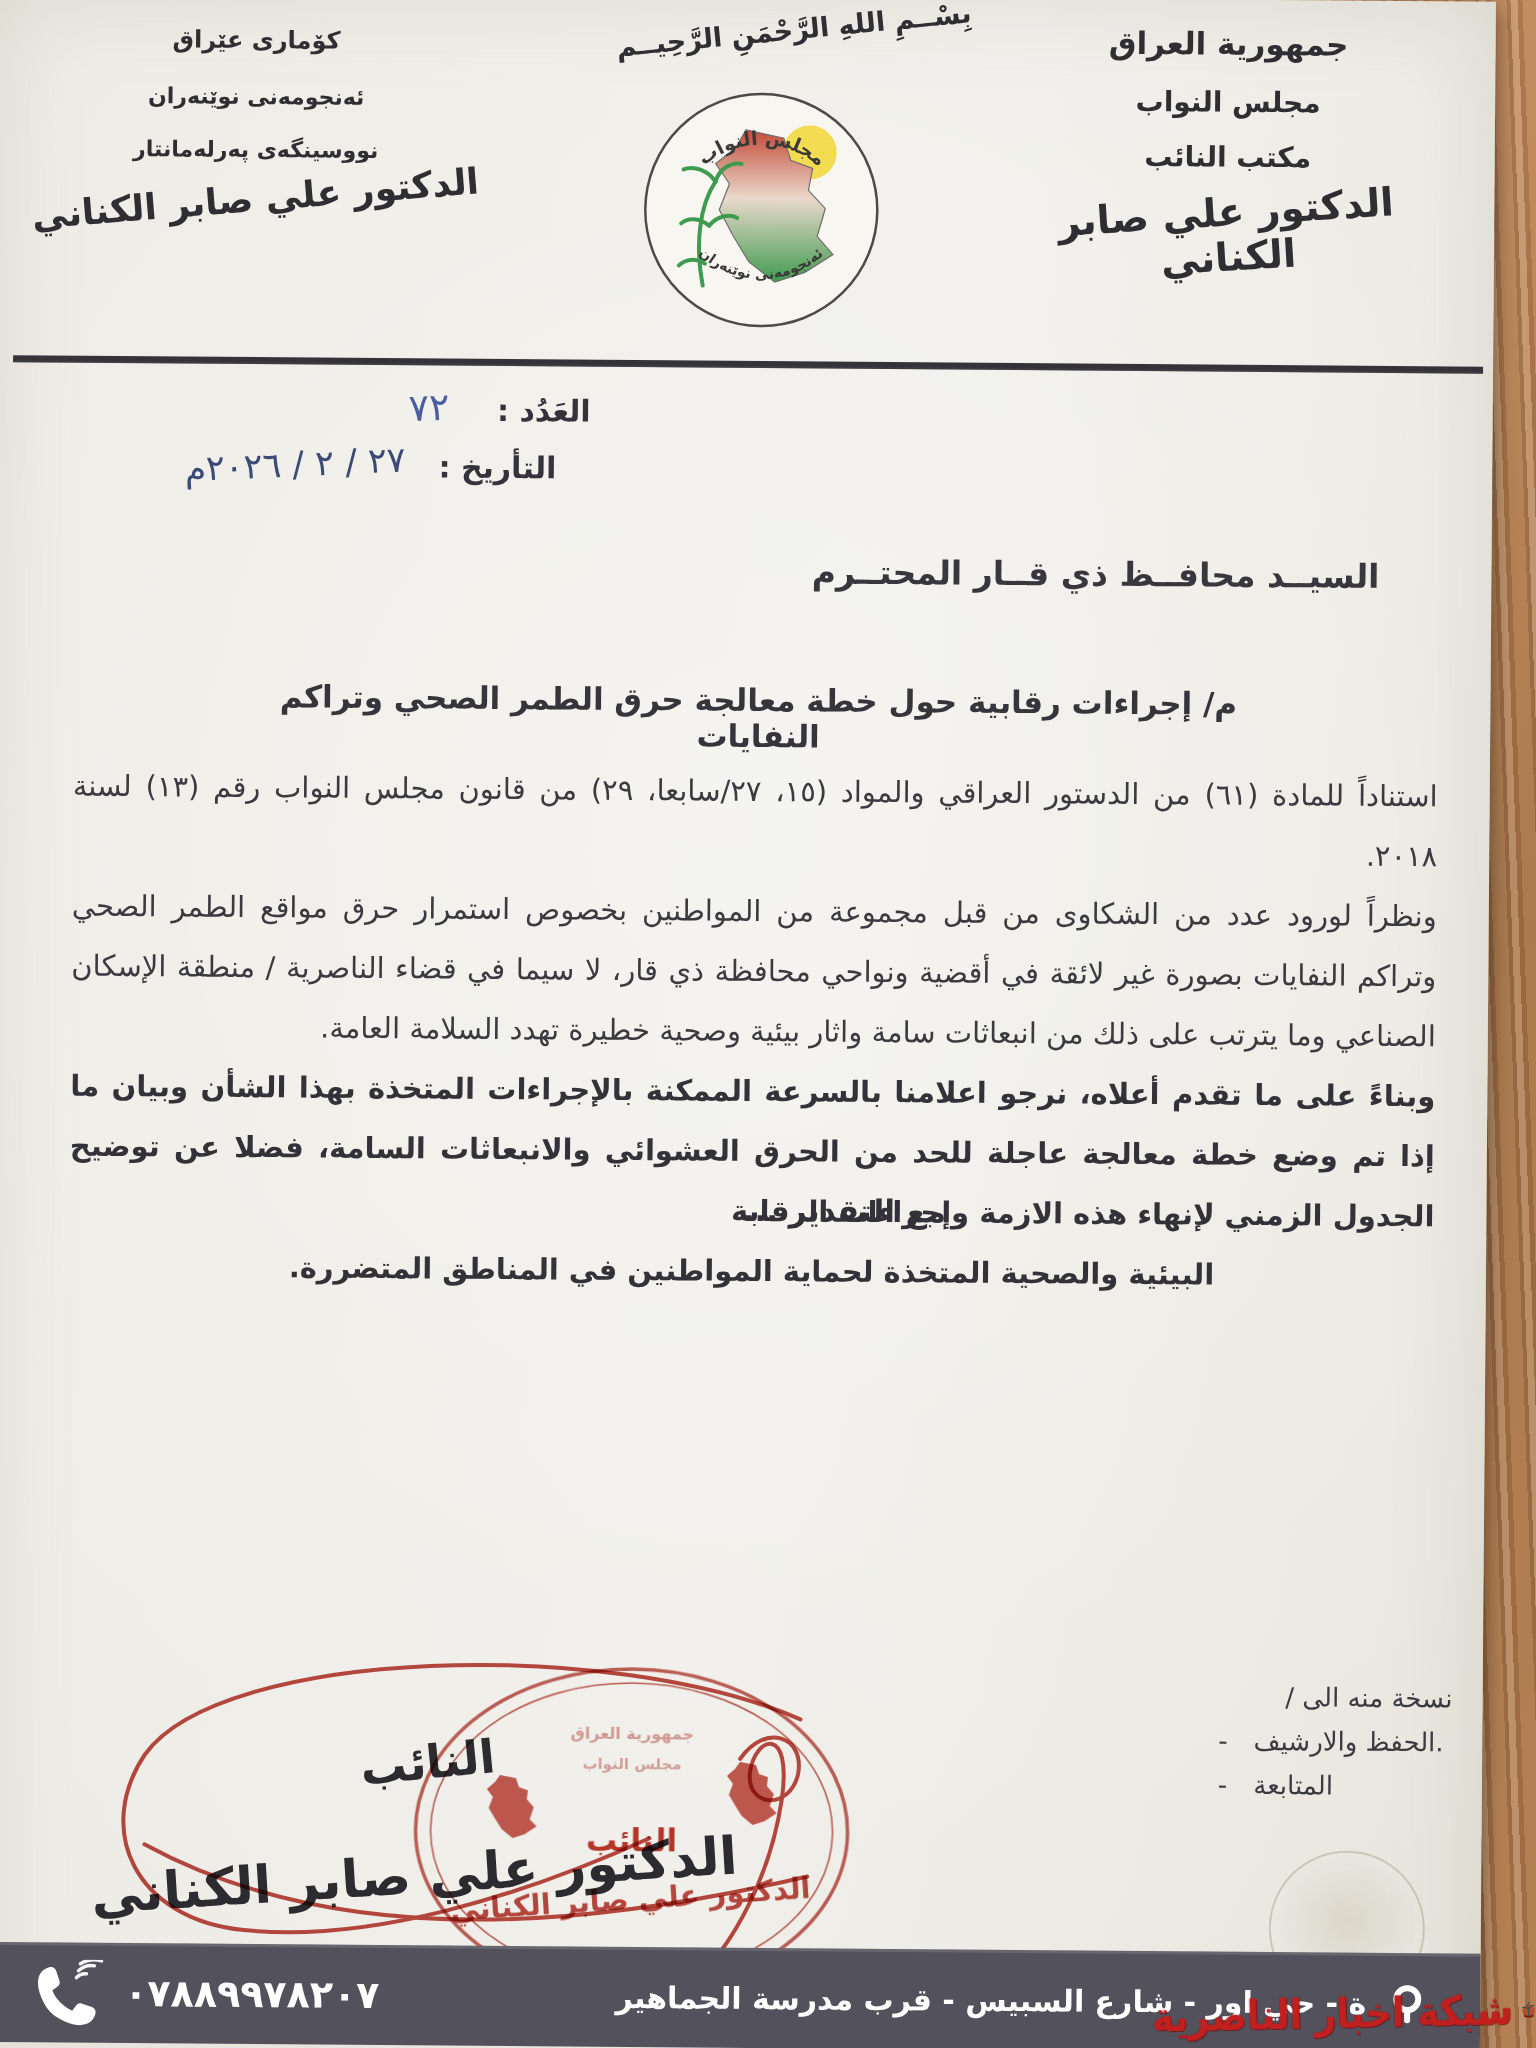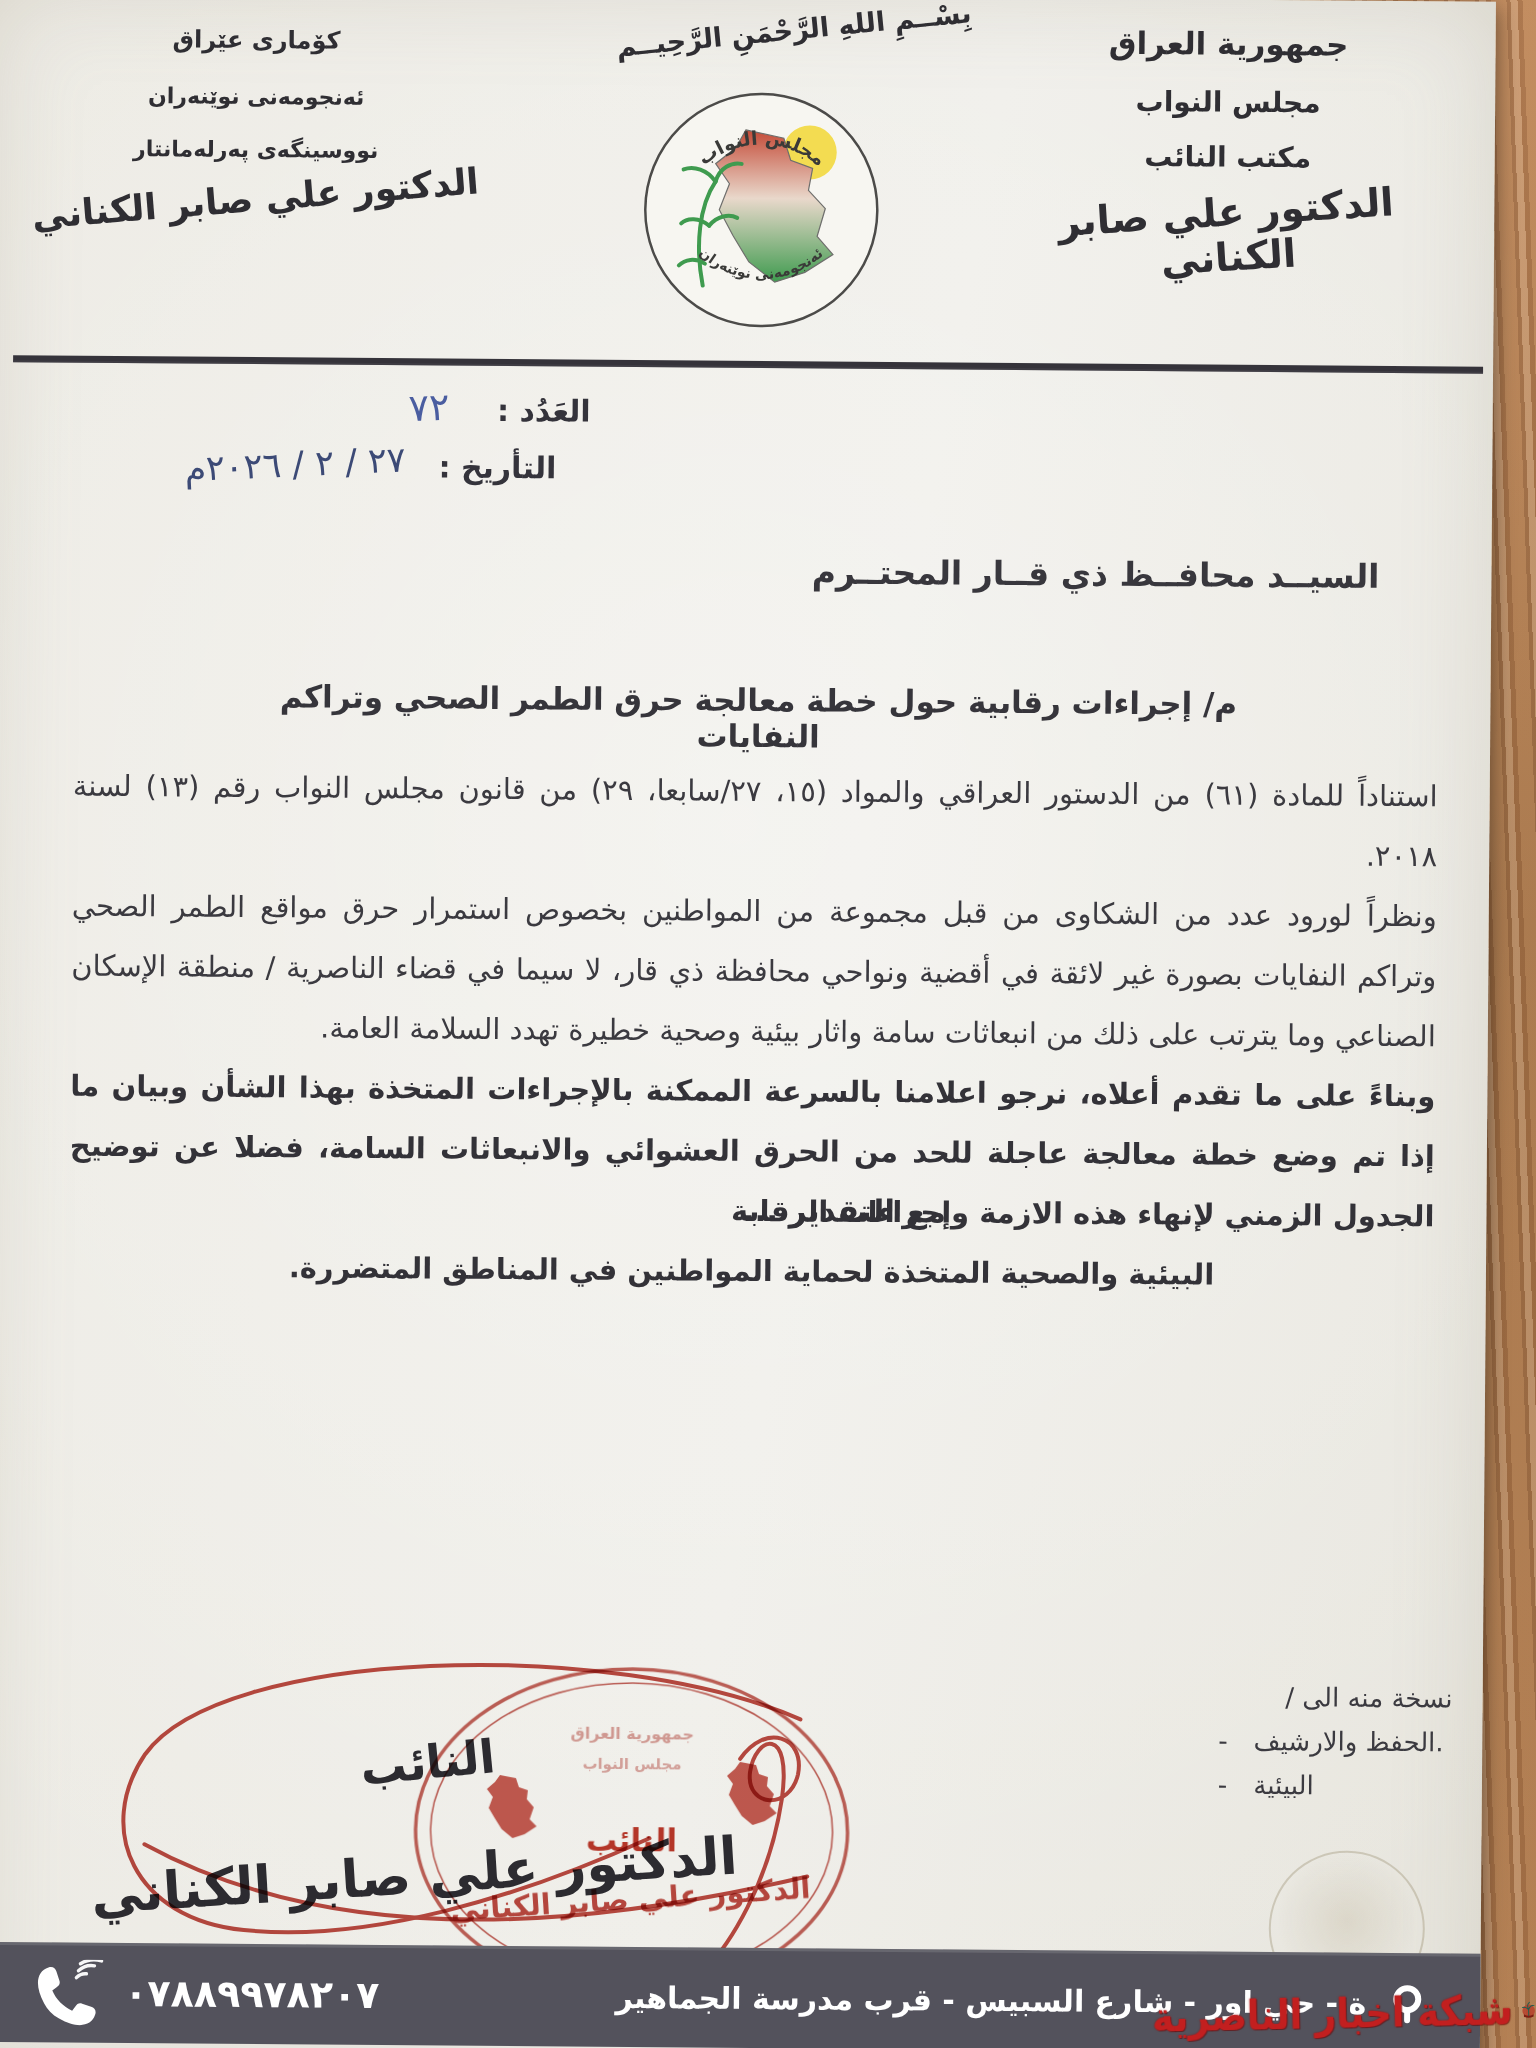--- a/index.html
+++ b/index.html
@@ -163,21 +163,21 @@
     <div class="abs closing center" style="left:640px;top:1196px;width:440px;">مع التقدير ...</div>
 
     <div class="abs copies" style="left:1232px;top:1682px;width:240px;">
       <div style="text-align:right;padding-left:10px;">نسخة منه الى /</div>
       <div class="copy-row">
         <span class="copy-dash">-</span>
         <span>الحفظ والارشيف.</span>
       </div>
       <div class="copy-row">
         <span class="copy-dash">-</span>
-        <span>البيئية</span>
+        <span>المتابعة</span>
       </div>
     </div>
 
     <div class="abs ghost-seal" style="left:1290px;top:1850px;"></div>
 
     <div class="abs sig-title" style="left:380px;top:1742px;">النائب</div>
     <div class="abs sig-name center" style="left:95px;top:1852px;width:680px;">الدكتور علي صابر الكناني</div>
 
     <svg class="abs signature-svg" style="left:70px;top:1628px;" width="790" height="380" viewBox="0 0 790 380">
       <g fill="none" stroke="#b63329" stroke-width="4" stroke-linecap="round" opacity=".88">

